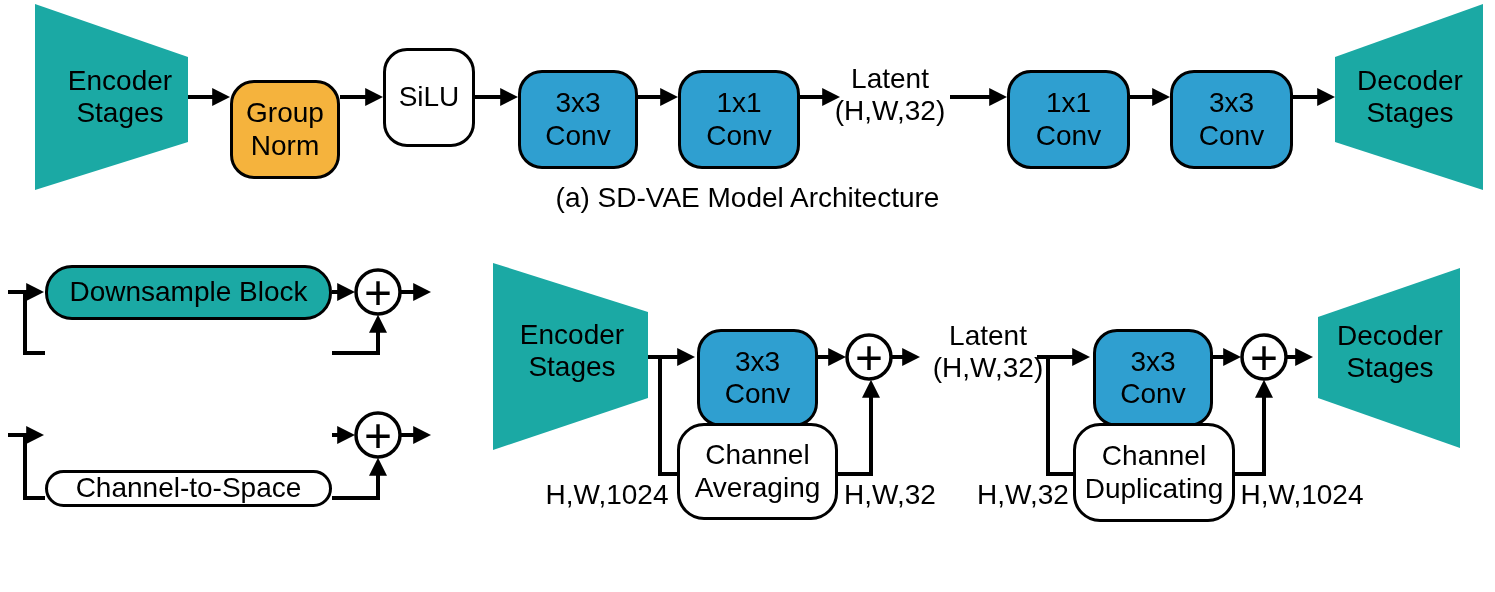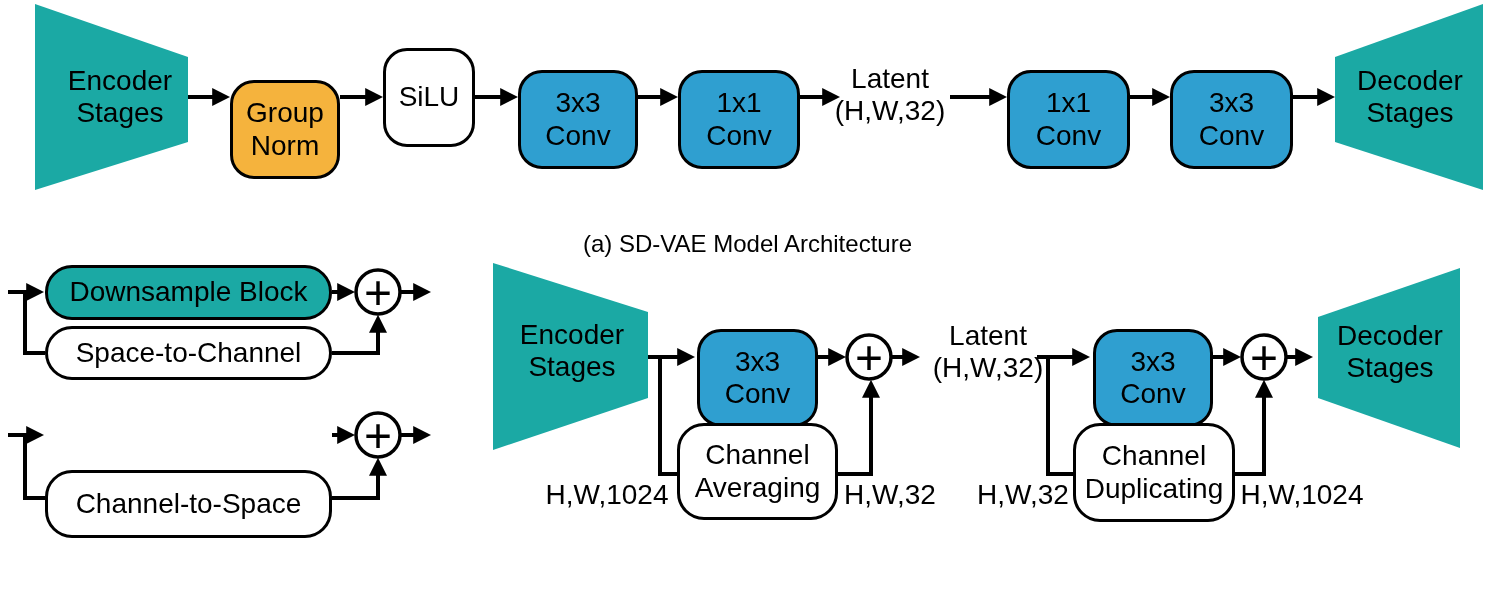--- a/index.html
+++ b/index.html
@@ -23,21 +23,21 @@
   .box,.label{
     position:absolute;display:flex;align-items:center;justify-content:center;
     text-align:center;white-space:pre-line;font-size:28px;line-height:1.15;
   }
   .box{border:3.5px solid var(--line,#000);box-sizing:border-box;}
   .r24{border-radius:24px;}
   .r27{border-radius:27px;}
   .blue{background:var(--blue,#2F9FD0);margin-top:22px;}
   .orange{background:var(--orange,#F5B33D);}
   .whitebox{background:var(--white-box,#fff);}
-  .caption{position:absolute;left:0;width:100%;text-align:center;font-size:24px;margin-top:48px;}
+  .caption{position:absolute;left:0;width:100%;text-align:center;font-size:28px;}
 </style>
 </head>
 <body>
 
 <div class="canvas">
 
   <svg class="wires" viewBox="0 0 1495 592" xmlns="http://www.w3.org/2000/svg">
     <defs>
       <marker id="arrow" viewBox="0 0 10 10" refX="6" refY="5" markerWidth="4.5" markerHeight="4.5" orient="auto-start-reverse">
         <path d="M0,0 L10,5 L0,10 z" fill="#000"></path>
@@ -106,22 +106,21 @@
 (H,W,32)</div>
   <div class="box blue r24" style="left:1007px;top:48px;width:123px;height:99px;">1x1
 Conv</div>
   <div class="box blue r24" style="left:1170px;top:48px;width:123px;height:99px;">3x3
 Conv</div>
   <div class="label" style="left:1337px;top:48px;width:146px;height:98px;">Decoder
 Stages</div>
   <div class="caption" style="top:182px;">(a) SD-VAE Model Architecture</div>
 
   <div class="box r27" style="left:45px;top:265px;width:287px;height:55px;background:var(--teal,#1BA9A4);">Downsample Block</div>
-  <div class="box whitebox r27" style="left:45px;top:326px;width:287px;height:54px;">Space-to-Channel</div>
-  <div class="box whitebox r27" style="left:45px;top:470px;width:287px;height:68px;">Channel-to-Space</div>
+  <div class="box whitebox r27" style="left:45px;top:470px;width:287px;height:37px;">Channel-to-Space</div>
 
   <div class="label" style="left:497px;top:302px;width:150px;height:98px;">Encoder
 Stages</div>
   <div class="box blue r24" style="left:697px;top:307px;width:121px;height:98px;">3x3
 Conv</div>
   <div class="box whitebox r27" style="left:677px;top:423px;width:161px;height:97px;">Channel
 Averaging</div>
   <div class="label" style="left:540px;top:481px;width:134px;height:28px;">H,W,1024</div>
   <div class="label" style="left:842px;top:481px;width:96px;height:28px;">H,W,32</div>
   <div class="label" style="left:926px;top:320px;width:124px;height:64px;">Latent

